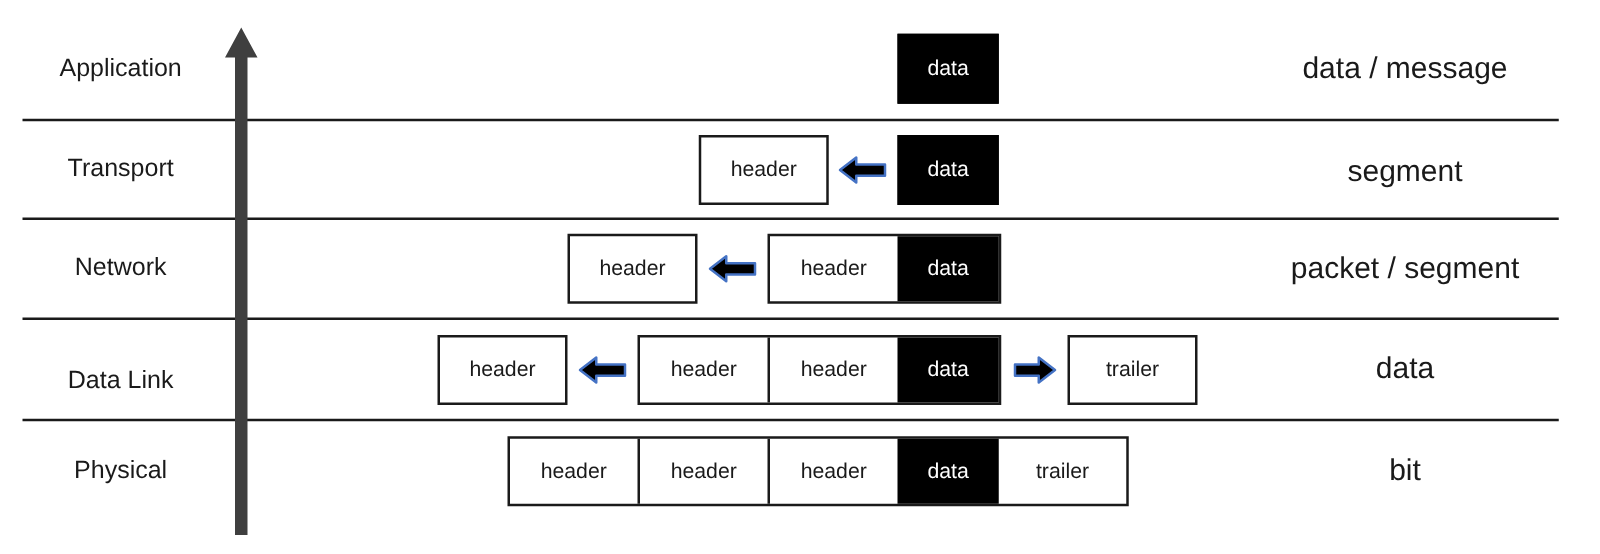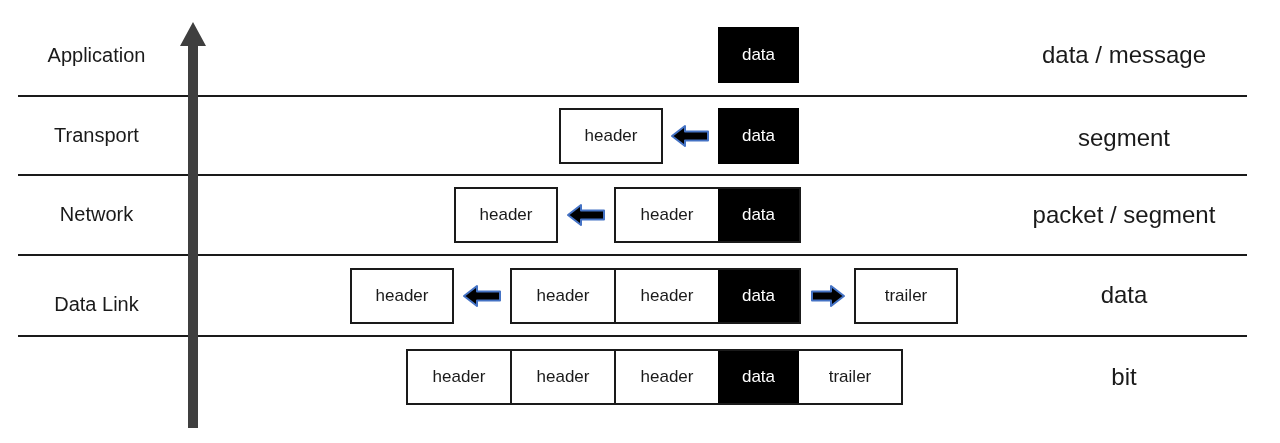--- a/index.html
+++ b/index.html
@@ -43,20 +43,21 @@
   <div class="hline" style="top:335px"></div>
 
   <svg class="flow-arrow" width="30" height="410" viewBox="0 0 30 410">
     <path d="M15 2 L28 26 L20 26 L20 408 L10 408 L10 26 L2 26 Z" fill="#3f3f3f"></path>
   </svg>
 
   <div class="layer-label" style="top:96px;height:79px">Transport</div>
   <div class="layer-label" style="top:15px;height:80px">Application</div>
   <div class="layer-label" style="top:175px;height:79px">Network</div>
   <div class="layer-label" style="top:264px;height:80px">Data Link</div>
+  <div class="layer-label" style="top:336px;height:81px">Physical</div>
 
   <div class="unit-label" style="top:15px;height:80px">data / message</div>
   <div class="unit-label" style="top:96px;height:84px">segment</div>
   <div class="unit-label" style="top:175px;height:79px">packet / segment</div>
   <div class="unit-label" style="top:255px;height:80px">data</div>
   <div class="unit-label" style="top:336px;height:81px">bit</div>
 
   <div class="box dark" style="left:718px;top:27px;width:81px;height:56px">data</div>
 
   <div class="box" style="left:559px;top:108px;width:104px;height:56px">header</div>

